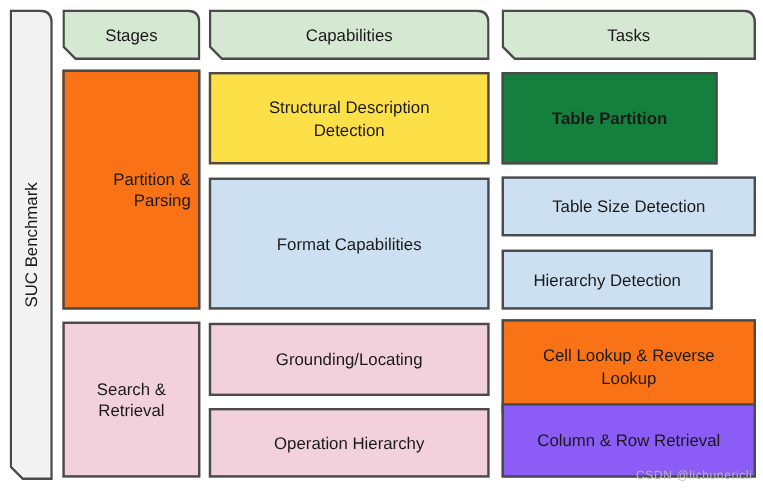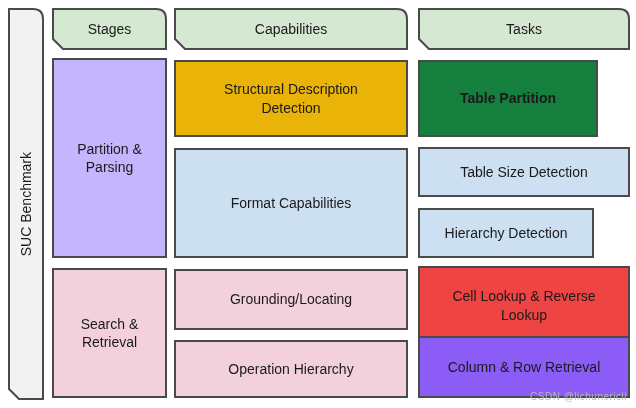--- a/index.html
+++ b/index.html
@@ -65,28 +65,28 @@
     <div class="shape-label">Capabilities</div>
   </div>
 
   <div class="abs shape-wrap" style="left:418px;top:8px;width:212px;height:42px;">
     <svg width="212" height="42" viewBox="0 0 212 42">
       <path d="M 1,1 L 201,1 Q 211,1 211,11 L 211,41 L 11,41 L 1,31 Z" stroke="#4a4a4a" stroke-width="2" fill="#d5e8d1"></path>
     </svg>
     <div class="shape-label">Tasks</div>
   </div>
 
-  <div class="abs box" style="left: 52px; top: 58px; width: 115px; height: 200px; background-color: #c4b5fd;">
+  <div class="abs box" style="left: 52px; top: 58px; width: 115px; height: 200px; background-color: #f97316; text-align: right;">
     <span class="lbl">Partition &amp; Parsing</span>
   </div>
   <div class="abs box" style="left: 52px; top: 268px; width: 115px; height: 130px; background-color: rgb(242, 209, 220);">
     <span class="lbl">Search &amp; Retrieval</span>
   </div>
 
-  <div class="abs box" style="left: 174px; top: 60px; width: 234px; height: 77px; background-color: #eab308;">
+  <div class="abs box" style="left: 174px; top: 60px; width: 234px; height: 77px; background-color: #fde047;">
     <span class="lbl narrow">Structural Description Detection</span>
   </div>
   <div class="abs box" style="left: 174px; top: 148px; width: 234px; height: 110px; background-color: rgb(204, 224, 241);">
     <span class="lbl">Format Capabilities</span>
   </div>
   <div class="abs box" style="left: 174px; top: 269px; width: 234px; height: 61px; background-color: rgb(242, 209, 220);">
     <span class="lbl">Grounding/Locating</span>
   </div>
   <div class="abs box" style="left: 174px; top: 340px; width: 234px; height: 58px; background-color: rgb(242, 209, 220);">
     <span class="lbl">Operation Hierarchy</span>
@@ -94,21 +94,21 @@
 
   <div class="abs box" style="left: 418px; top: 60px; width: 180px; height: 77px; background-color: #15803d; font-weight: bold;">
     <span class="lbl">Table Partition</span>
   </div>
   <div class="abs box" style="left: 418px; top: 147px; width: 212px; height: 50px; background-color: rgb(204, 224, 241);">
     <span class="lbl">Table Size Detection</span>
   </div>
   <div class="abs box" style="left: 418px; top: 208px; width: 176px; height: 50px; background-color: rgb(204, 224, 241);">
     <span class="lbl">Hierarchy Detection</span>
   </div>
-  <div class="abs box" style="left: 418px; top: 266px; width: 212px; height: 79px; background-color: #ef4444;">
+  <div class="abs box" style="left: 418px; top: 266px; width: 212px; height: 79px; background-color: #f97316;">
     <span class="lbl narrow-sm">Cell Lookup &amp; Reverse Lookup</span>
   </div>
   <div class="abs box" style="left: 418px; top: 336px; width: 212px; height: 62px; background-color: #8b5cf6;">
     <span class="lbl">Column &amp; Row Retrieval</span>
   </div>
 
   <div class="watermark" style="color: rgb(181, 185, 188);">CSDN @lichunericli</div>
 
 </div>
 

